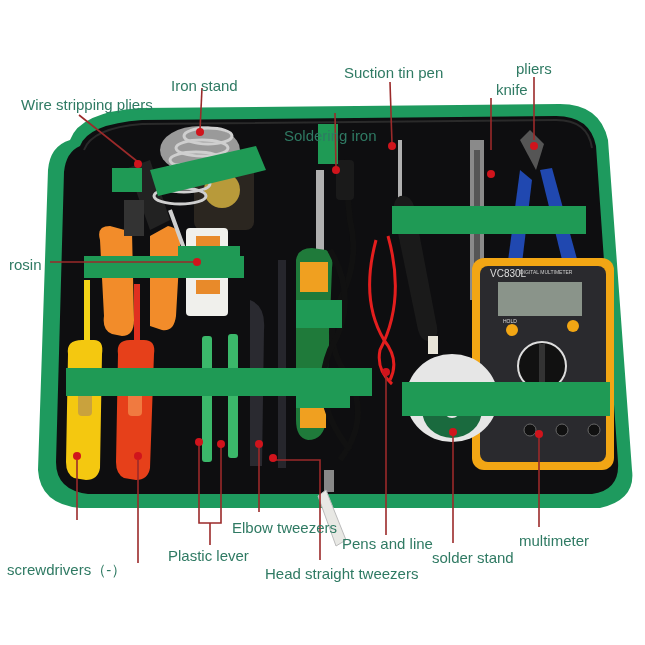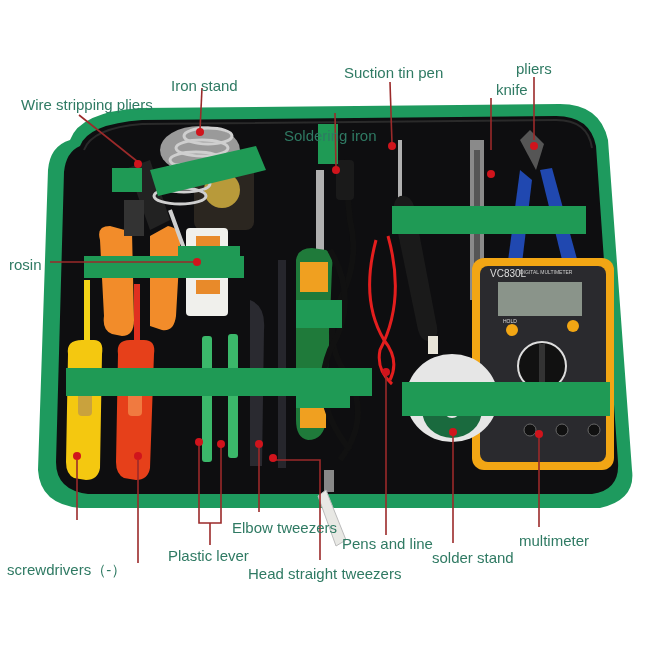--- a/index.html
+++ b/index.html
@@ -192,21 +192,21 @@
 <div class="label" style="left:171px; top:78px;">Iron stand</div>
 <div class="label" style="left:21px; top:97px;">Wire stripping pliers</div>
 <div class="label" style="left:284px; top:95px;margin-top:33px;">Soldering iron</div>
 <div class="label" style="left:344px; top:65px;">Suction tin pen</div>
 <div class="label" style="left:469px; top:82px;margin-left:27px;">knife</div>
 <div class="label" style="left:516px; top:61px;">pliers</div>
 <div class="label" style="left:9px; top:257px;text-align:right;">rosin</div>
 <div class="label" style="left:7px; top:525px;margin-top:37px;">screwdrivers（-）</div>
 <div class="label" style="left:168px; top:548px;text-align:right;">Plastic lever</div>
 <div class="label" style="left:232px; top:520px;">Elbow tweezers</div>
-<div class="label" style="left:248px; top:566px;">Head straight tweezers</div>
+<div class="label" style="left:265px; top:566px;">Head straight tweezers</div>
 <div class="label" style="left:342px; top:536px;">Pens and line</div>
 <div class="label" style="left:432px; top:550px;">solder stand</div>
 <div class="label" style="left:519px; top:533px;">multimeter</div>
 
 <div style="position:absolute; left:490px; top:268px; font-size:10px; color:#ddd; font-family:'Liberation Sans',sans-serif;">VC830L</div>
 <div style="position:absolute; left:520px; top:269px; font-size:5px; color:#ccc; font-family:'Liberation Sans',sans-serif;">DIGITAL MULTIMETER</div>
 <div style="position:absolute; left:503px; top:318px; font-size:5px; color:#ddd; font-family:'Liberation Sans',sans-serif;">HOLD</div>
 </div>
 
 </body></html>

